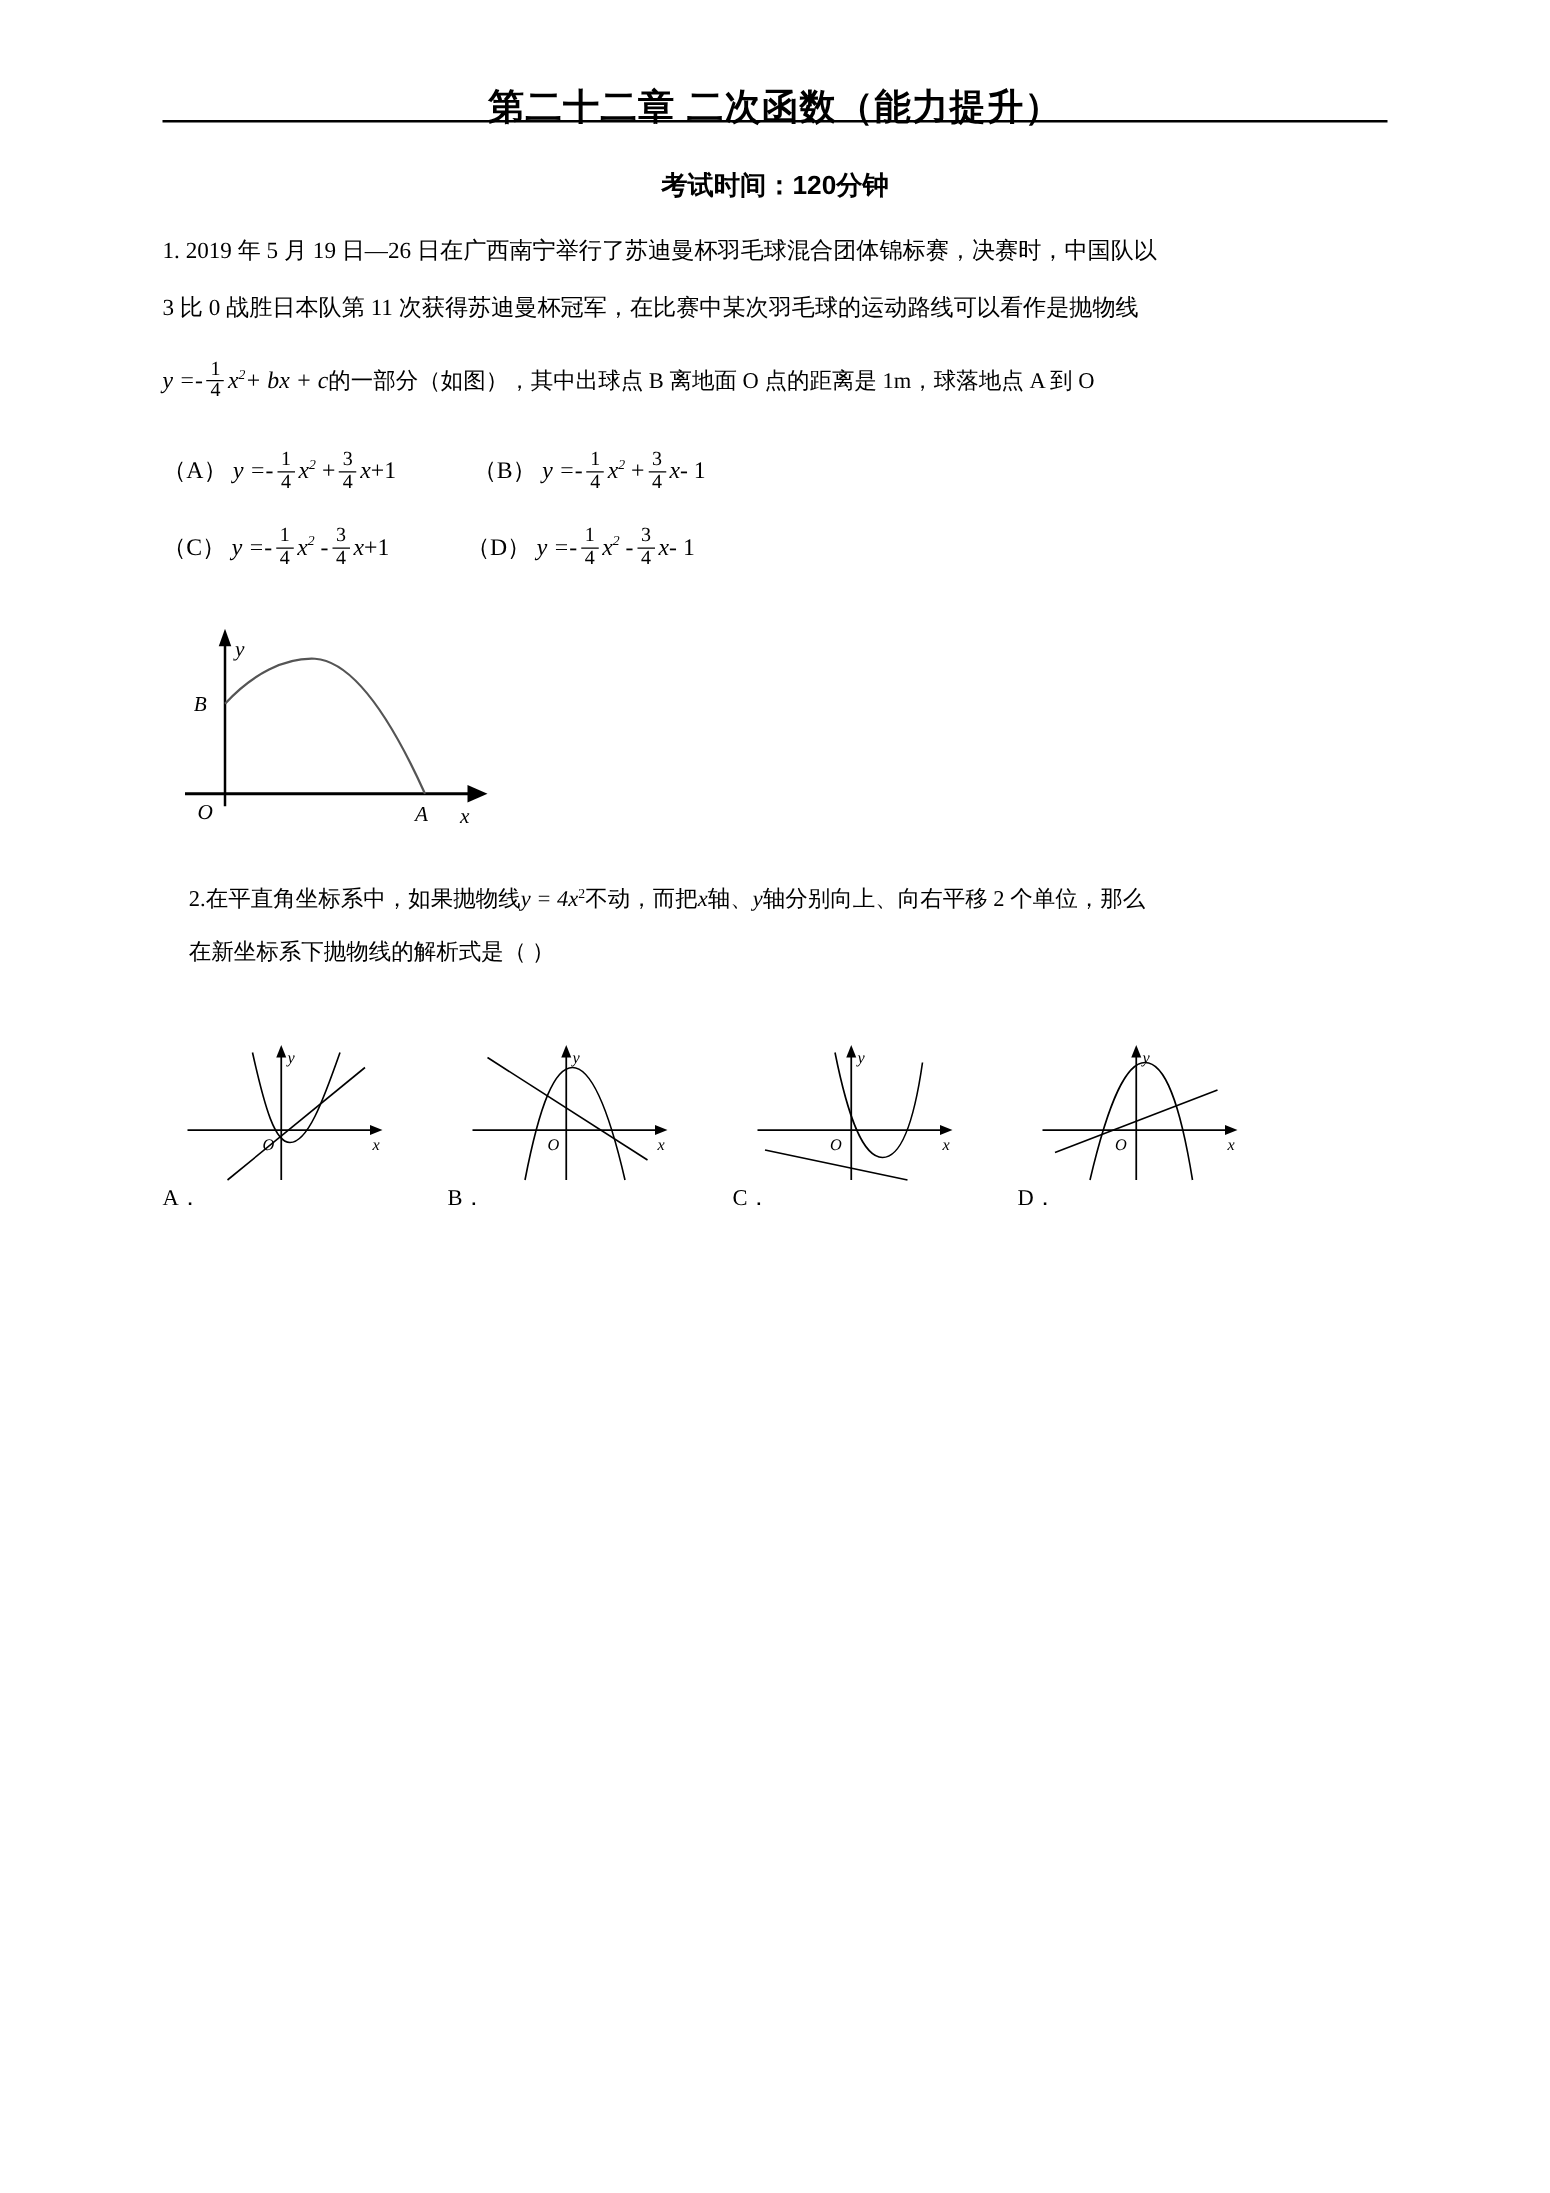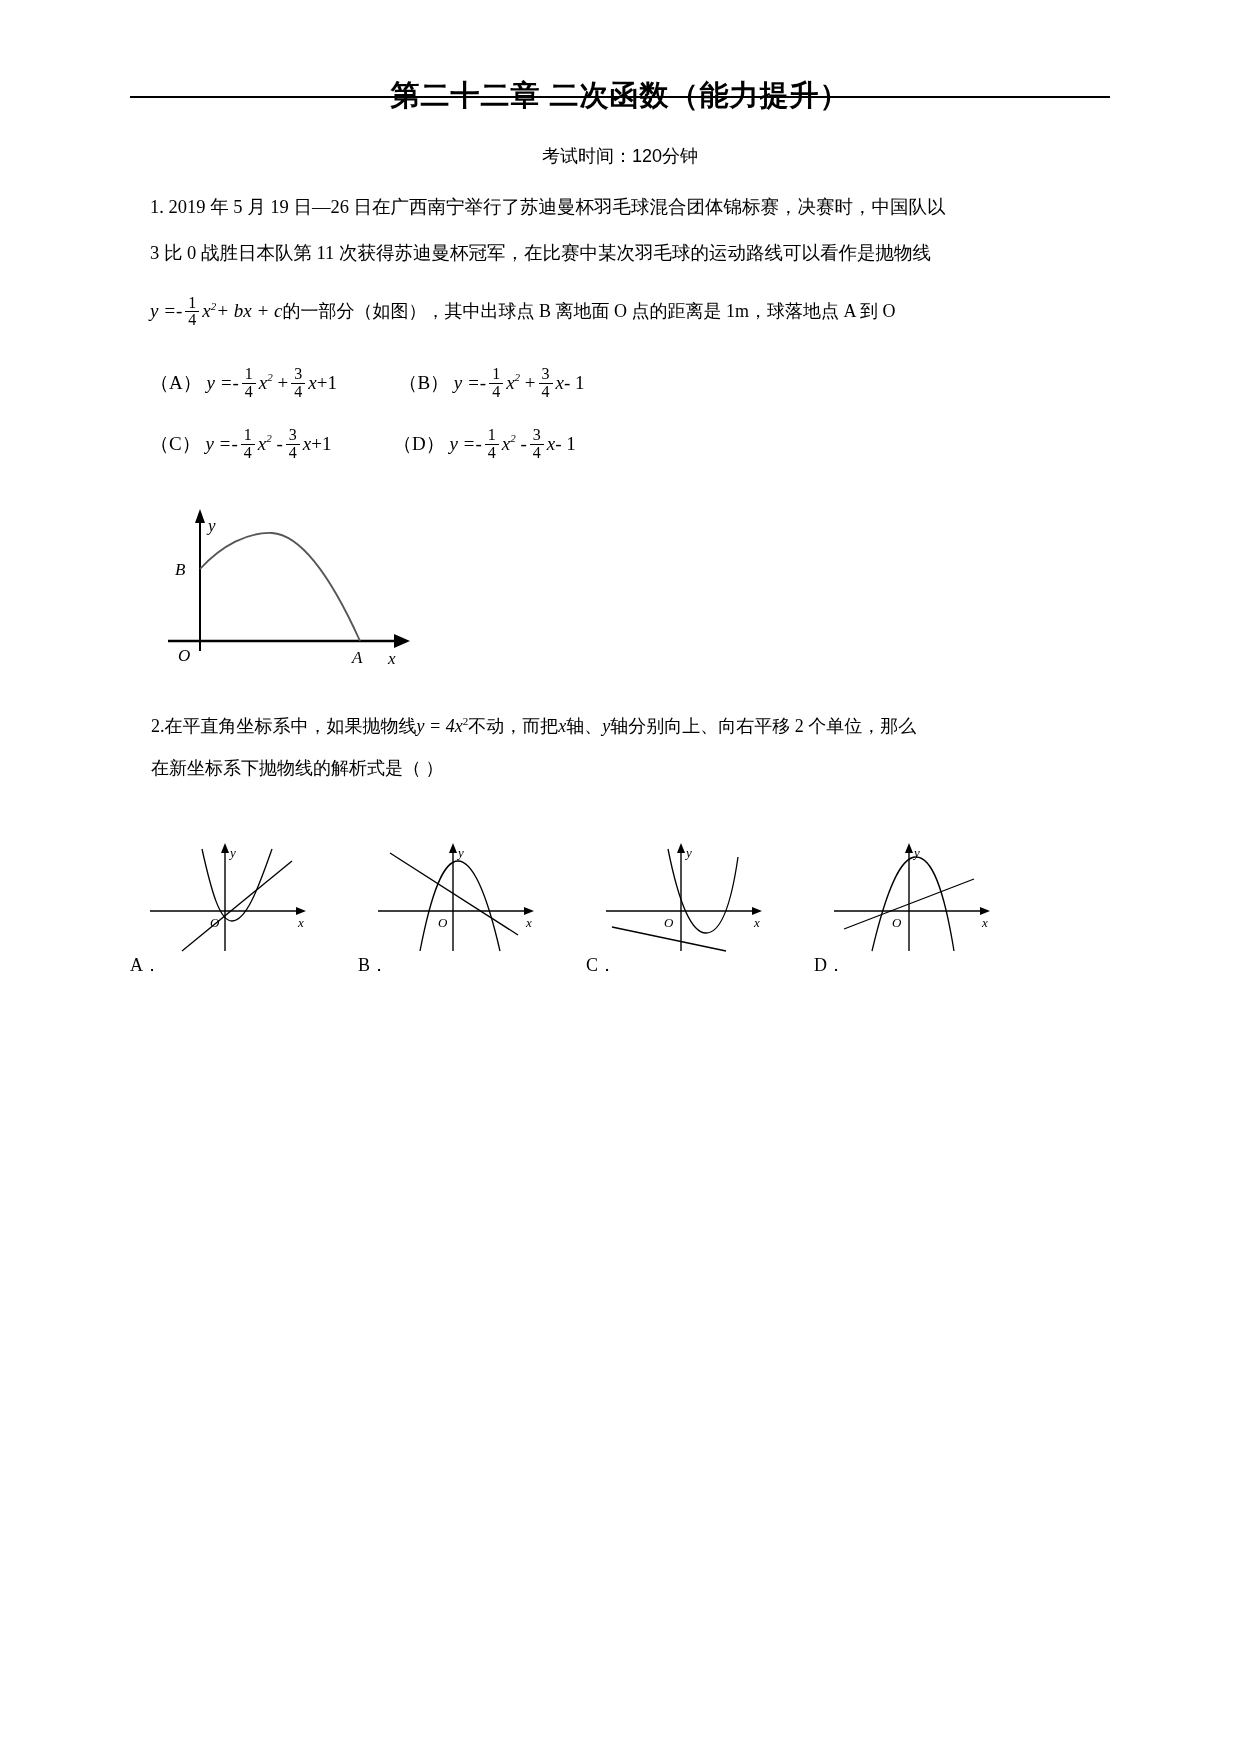--- a/index.html
+++ b/index.html
@@ -13,63 +13,62 @@
     font-family: "Liberation Serif", "DejaVu Serif", serif;
     color: #000000;
     position: relative;
     overflow: hidden;
   }
   .page {
     position: relative;
     width: 1240px;
     height: 1754px;
     box-sizing: border-box;
-    padding: 14px 130px;
+    padding: 4px 130px;
   }
   .top-rule {
     position: absolute;
     left: 130px;
     top: 96px;
     width: 980px;
     height: 0;
     border-top: 2px solid #000;
   }
   .doc-title {
     text-align: center;
     font-size: 29px;
     font-weight: bold;
     letter-spacing: 1px;
     margin: 0;
     padding-top: 62px;
     font-family: "Liberation Sans", "DejaVu Sans", sans-serif;
   }
   .doc-subtitle {
     text-align: center;
-    font-size: 18px;
-    font-weight: normal;
+    font-size: 21px;
+    font-weight: bold;
     margin: 0;
     padding-top: 28px;
     font-family: "Liberation Sans", "DejaVu Sans", sans-serif;
   }
   .section-head {
     font-size: 20px;
     font-weight: bold;
     margin: 0;
     padding-top: 32px;
     font-family: "Liberation Sans", "DejaVu Sans", sans-serif;
   }
   .qline {
     font-size: 18.5px;
     line-height: 46px;
     margin: 0;
     white-space: nowrap;
   }
   .q-block {
     padding-top: 16px;
-    margin-left: 20px;
   }
   .frac {
     display: inline-block;
     vertical-align: middle;
     text-align: center;
     font-size: 16px;
     line-height: 1.05;
     margin: 0 3px;
     position: relative;
     top: -1px;

